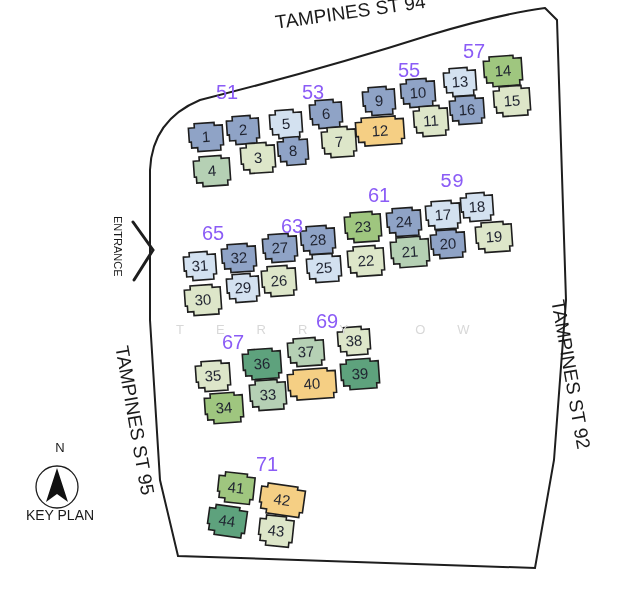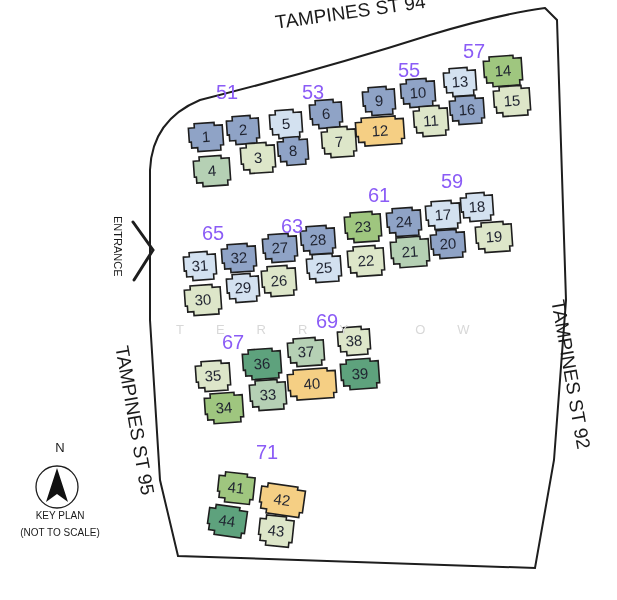--- a/index.html
+++ b/index.html
@@ -3,21 +3,21 @@
   <meta charset="utf-8">
   <style>
     html, body { margin: 0; padding: 0; background: #ffffff; }
     body { width: 617px; height: 600px; overflow: hidden; position: relative; font-family: "Liberation Sans", sans-serif; }
     #map { position: absolute; left: 0; top: 0; width: 617px; height: 600px; }
     .road-label { position: absolute; font-family: "Liberation Sans", sans-serif; font-size: 19px; color: #1a1a1a; white-space: nowrap; letter-spacing: 0px; }
     .entrance-label { position: absolute; font-family: "Liberation Sans", sans-serif; font-size: 11px; color: #1a1a1a; white-space: nowrap; }
     .block-num { position: absolute; font-family: "Liberation Sans", sans-serif; font-size: 20px; color: #8b5cf6; transform: translate(-50%, -50%); }
     .keyplan { position: absolute; left: 4px; top: 440px; width: 112px; text-align: center; color: #1a1a1a; }
     .keyplan .n-label { font-size: 13px; display: block; margin-bottom: 2px; }
-    .keyplan .kp-title { font-size: 10px; display: block; margin-top: 6px; line-height: 17px; }
+    .keyplan .kp-title { font-size: 14px; display: block; margin-top: 6px; line-height: 17px; }
     .watermark { position: absolute; left: 176px; top: 322px; font-size: 13px; letter-spacing: 32px; color: #d8d8d8; white-space: nowrap; }
   </style>
 </head>
 <body>
 
 <svg id="map" viewBox="0 0 617 600" xmlns="http://www.w3.org/2000/svg">
 
   <path d="M 545 8 L 557 20 L 566 300 L 554 460 L 535 568 L 178 556 L 160 480 L 150 320 L 150 170 Q 152 120 200 100 Q 320 70 430 35 Q 500 14 545 8 Z" fill="#ffffff" stroke="#1e1e1e" stroke-width="2"></path>
 
   <polyline points="133,222 153,250 134,280" fill="none" stroke="#1e1e1e" stroke-width="3" stroke-linecap="round"></polyline>
@@ -214,26 +214,25 @@
 <div class="watermark">TERRY   OW</div>
 
 <div id="block-numbers">
     <div class="block-num" style="left: 219px; top: 92px; margin-left: 8px;">51</div>
     <div class="block-num" style="left: 297px; top: 92px; margin-left: 16px;">53</div>
     <div class="block-num" style="left: 409px; top: 70px;">55</div>
     <div class="block-num" style="left: 474px; top: 51px;">57</div>
     <div class="block-num" style="left: 213px; top: 233px;">65</div>
     <div class="block-num" style="left: 292px; top: 226px;">63</div>
     <div class="block-num" style="left: 379px; top: 195px; text-align: center;">61</div>
-    <div class="block-num" style="left: 452px; top: 181px;">59</div>
+    <div class="block-num" style="left: 452px; top: 181px; font-family: Liberation Mono, monospace;">59</div>
     <div class="block-num" style="left: 233px; top: 342px;">67</div>
     <div class="block-num" style="left: 327px; top: 321px;">69</div>
-    <div class="block-num" style="left: 267px; top: 452px;">71</div>
+    <div class="block-num" style="left: 267px; top: 464px;">71</div>
   </div>
 
 <div class="keyplan">
   <span class="n-label">N</span>
   <div style="height:44px;"></div>
   <span class="kp-title">
     <span>KEY PLAN</span><br>
-    <span>(NOT TO SCALE)</span>
   </span>
 </div>
 
 </body></html>

